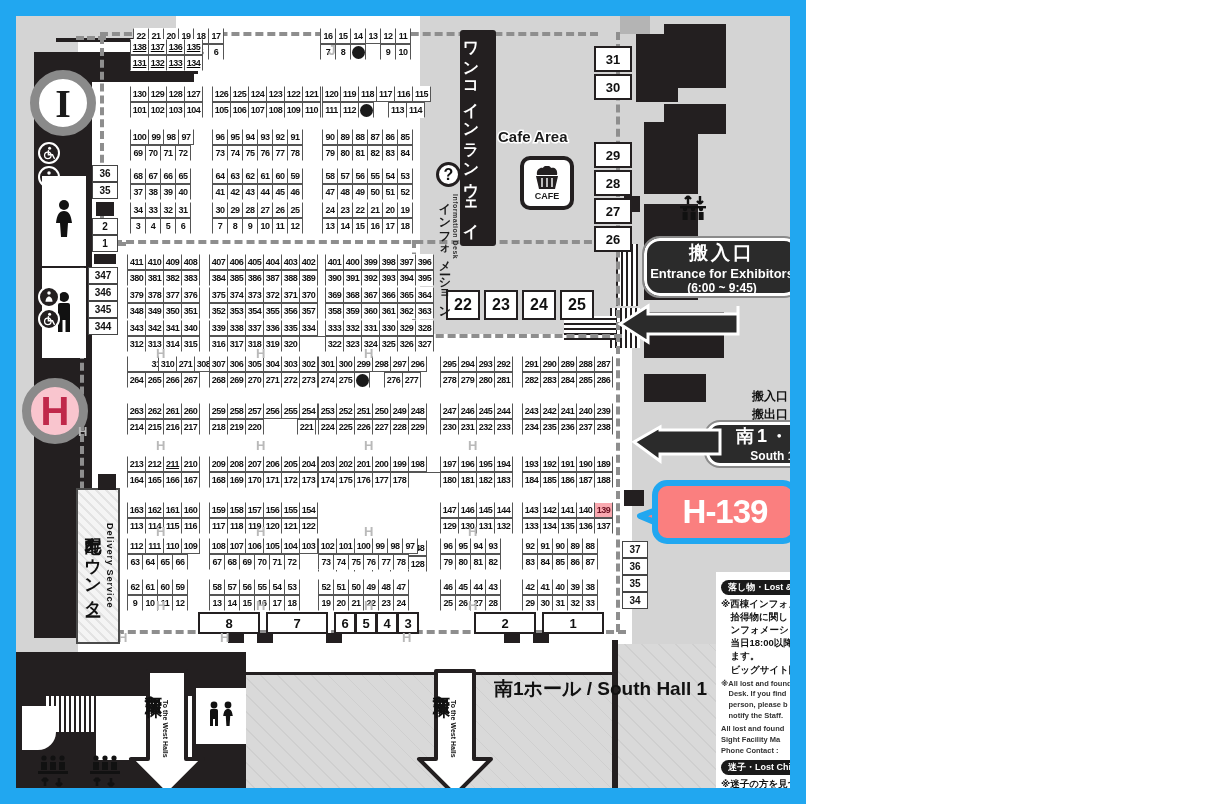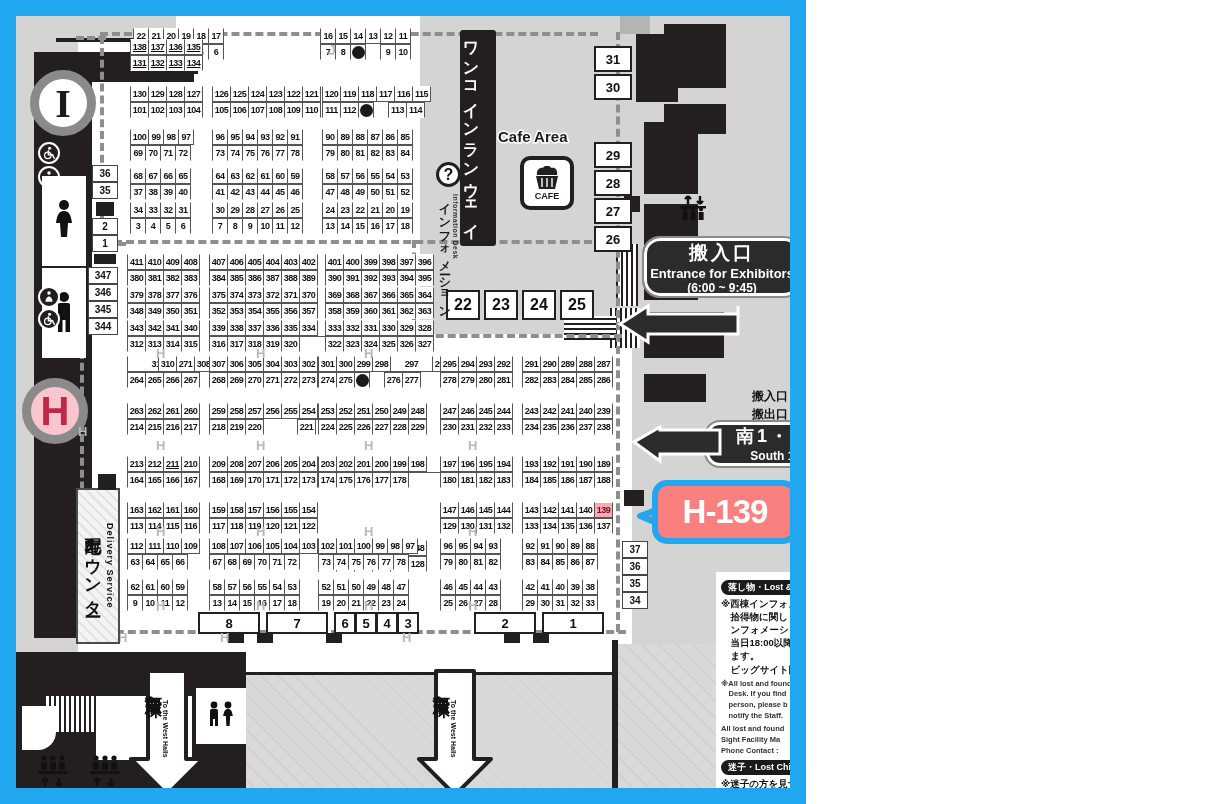--- a/index.html
+++ b/index.html
@@ -776,21 +776,21 @@
               <div class="cell b" style="width: 19px; height: 16px;">272</div>
               <div class="cell b" style="width: 19px; height: 16px;">273</div>
             </div>
           </div>
           <div class="bgrid" style="left: 303px; top: 340px;">
             <div class="brow">
               <div class="cell t" style="width: 19px; height: 16px;">301</div>
               <div class="cell t" style="width: 19px; height: 16px;">300</div>
               <div class="cell t" style="width: 19px; height: 16px;">299</div>
               <div class="cell t" style="width: 19px; height: 16px;">298</div>
-              <div class="cell t" style="width: 43px; height: 16px;">297</div>
+              <div class="cell t" style="width: 19px; height: 16px;">297</div>
               <div class="cell t" style="width: 19px; height: 16px;">296</div>
             </div>
             <div class="brow">
               <div class="cell b" style="width: 19px; height: 16px;">274</div>
               <div class="cell b" style="width: 19px; height: 16px;">275</div>
               <div class="cell b dot" style="width: 16px; height: 16px;"></div>
               <div class="cell b blank" style="width: 16px; height: 16px;"></div>
               <div class="cell b" style="width: 19px; height: 16px;">276</div>
               <div class="cell b" style="width: 19px; height: 16px;">277</div>
             </div>
@@ -1306,20 +1306,21 @@
     </svg>
     <div id="west-lbl" style="left:126px;top:668px;">西展示棟へ</div>
     <div id="west-lbl-en" style="left:146px;top:684px;">To the West Halls</div>
 
     <svg style="position:absolute;left:400px;top:652px;" width="78" height="130" viewBox="0 0 78 130">
       <path d="M20 3h38v88h17L39 127 3 91h17z" fill="#fff" stroke="#231f20" stroke-width="4" stroke-linejoin="round"></path>
     </svg>
     <div id="west-lbl" style="left:414px;top:668px;">西展示棟へ</div>
     <div id="west-lbl-en" style="left:434px;top:684px;">To the West Halls</div>
 
+    <div id="hall-label" style="left:478px;top:660px;">南1ホール / South Hall 1</div>
 
     <div id="lf" style="left:700px;top:556px;width:90px;height:232px;">
       <div class="hdr">落し物・Lost &amp;</div>
       <div class="jp">
         <div>※西棟インフォメ</div>
         <div>　拾得物に関し</div>
         <div>　ンフォメーショ</div>
         <div>　当日18:00以降</div>
         <div>　ます。</div>
         <div>　ビッグサイト防</div>

